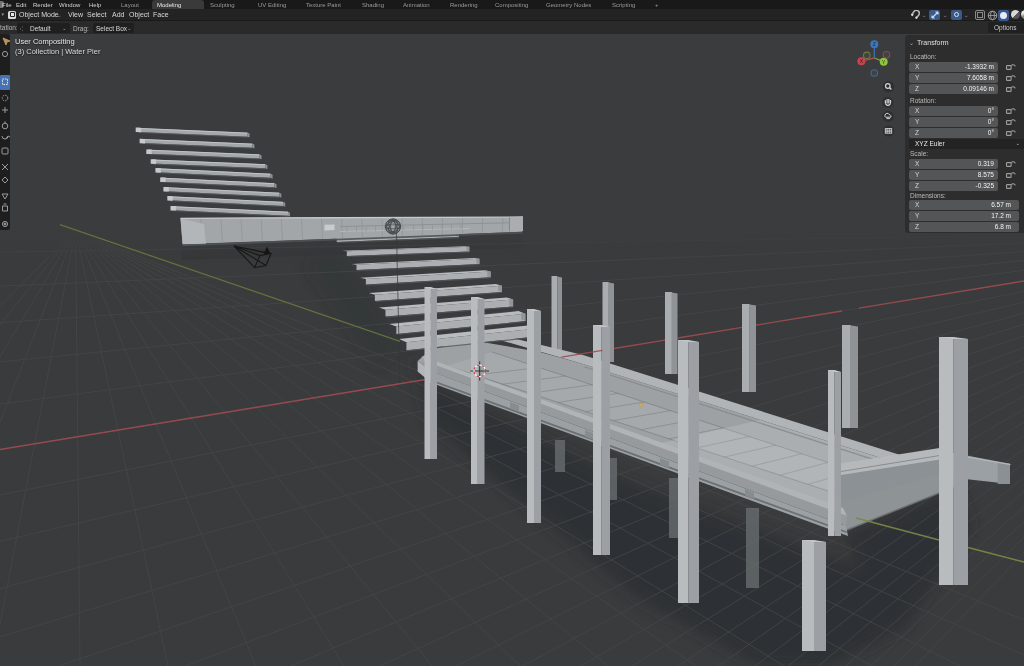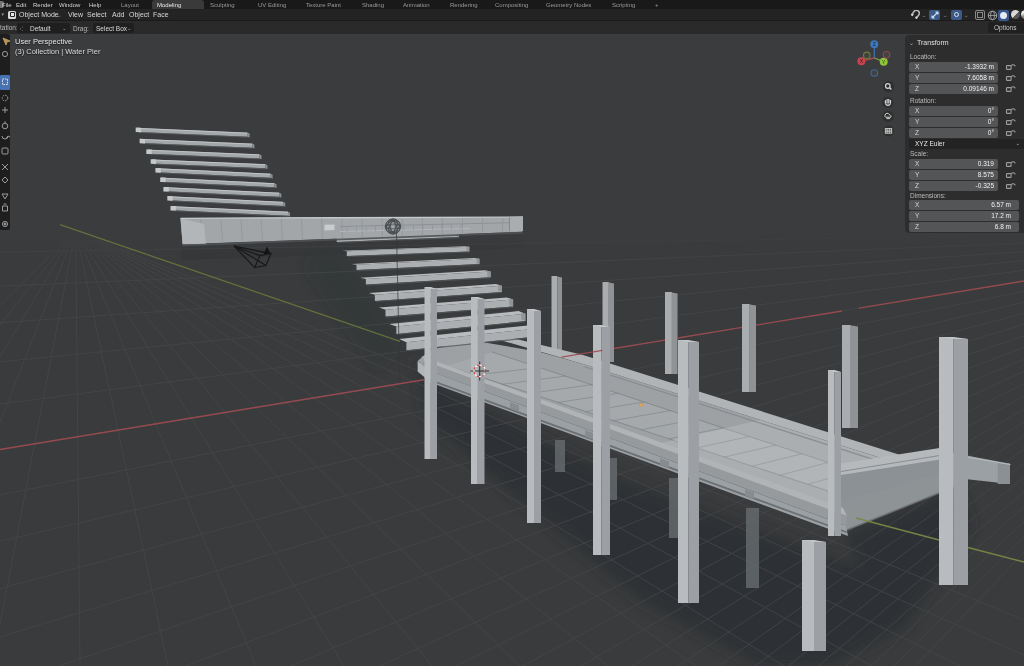--- a/index.html
+++ b/index.html
@@ -426,21 +426,21 @@
 <rect x="2" y="114" width="6" height="6" rx="1"></rect>
 <path d="M2,130 l6,6 m0,-6 l-6,6"></path>
 <path d="M2,146 l3,-3 l3,3 l-3,3 z"></path>
 <path d="M2,160 l6,0 l-3,5 z"></path>
 <path d="M2.5,172 l5,0 l0,5 l-5,0 z m1,-2 l3,0"></path>
 <circle cx="5" cy="190" r="2.6"></circle>
         <circle cx="5" cy="190" r="1" fill="#9a9a9a"></circle>
 </g>
     </svg>
 
-<span id="ovl" class="abs">User Perspective</span>
+<span id="ovl" class="abs">User Compositing</span>
 <span id="ovl2" class="abs">(3) Collection | Water Pier</span>
 
 <svg class="abs" style="left:845px;top:30px" width="60" height="110" viewBox="0 0 60 110">
 <g stroke-width="1.3">
 <line x1="29.3" y1="28" x2="29.3" y2="14.2" stroke="#3f6fae"></line>
 <line x1="29.3" y1="28" x2="16.4" y2="31.2" stroke="#b8454f"></line>
 <line x1="29.3" y1="28" x2="38.7" y2="31.7" stroke="#7ea33c"></line>
 </g>
 <circle cx="29.3" cy="14.2" r="4" fill="#3f76bb"></circle>
       <text x="29.3" y="16.2" font-size="5" fill="#16263a" text-anchor="middle" font-family="Liberation Sans">Z</text>

